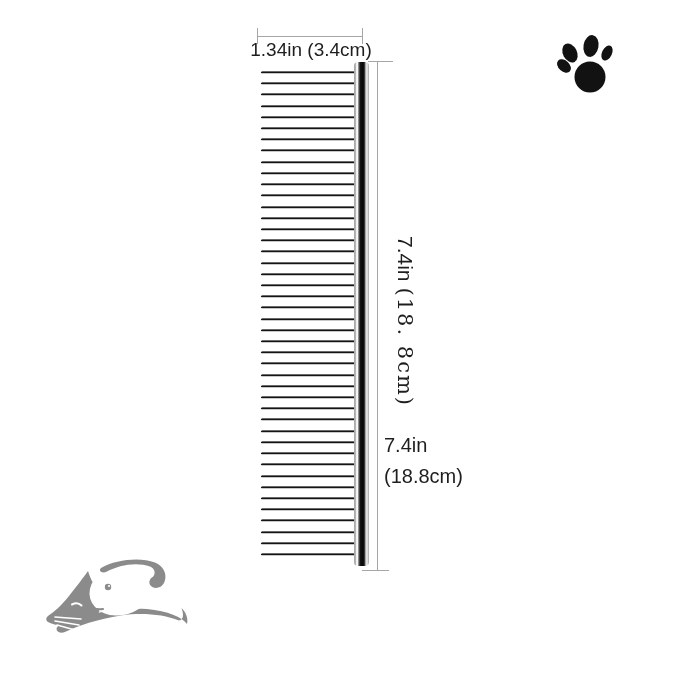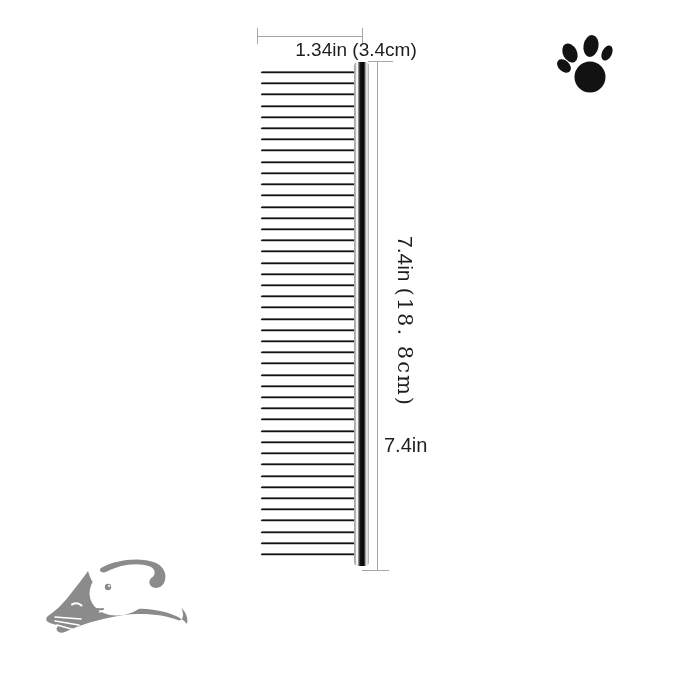--- a/index.html
+++ b/index.html
@@ -18,21 +18,21 @@
   }
   .canvas{position:relative;width:679px;height:679px;background:var(--background);}
 
   
   .hline{position:absolute;left:257px;top:36px;width:106px;height:1px;background:var(--dim-line);}
   .vtick{position:absolute;top:28px;width:1px;height:16px;background:var(--dim-line);}
   .vtick.left{left:257px;}
   .vtick.right{left:362px;}
   .width-label{
     position:absolute;left:245px;top:40px;width:132px;
-    text-align:center;font-size:19px;line-height:20px;white-space:nowrap;margin-left:45px;
+    text-align:center;font-size:19px;line-height:20px;white-space:nowrap;
   }
 
   
   .tooth{
     position:absolute;left:261px;width:94px;height:3px;border-radius:2px;
     background:linear-gradient(to bottom,#6a6a6a 0 32%,#141414 32% 62%,#c9c9c9 62% 100%);
   }
   .spine{
     position:absolute;left:354px;top:62px;width:15px;height:504px;border-radius:4px;
     background:linear-gradient(to right,
@@ -130,20 +130,21 @@
 
   <div>
     <div class="vline"></div>
     <div class="htick top"></div>
     <div class="htick bottom"></div>
     <div class="side-label">
       <span>7.4in</span><span class="serif">(18. 8cm)</span>
     </div>
     <div class="bottom-label">
       <div>7.4in</div>
+      <div>(18.8cm)</div>
     </div>
   </div>
 
   <svg class="paw" viewBox="0 0 66 70" aria-hidden="true">
     <ellipse class="pad" cx="39" cy="21" rx="7.5" ry="11" transform="rotate(10 39 21)"></ellipse>
     <ellipse class="pad" cx="18" cy="28" rx="7" ry="10" transform="rotate(-27 18 28)"></ellipse>
     <ellipse class="pad" cx="55" cy="28" rx="5" ry="8" transform="rotate(25 55 28)"></ellipse>
     <ellipse class="pad" cx="12" cy="41" rx="5.5" ry="8" transform="rotate(-48 12 41)"></ellipse>
     <circle class="pad" cx="38" cy="52" r="15.5"></circle>
   </svg>

